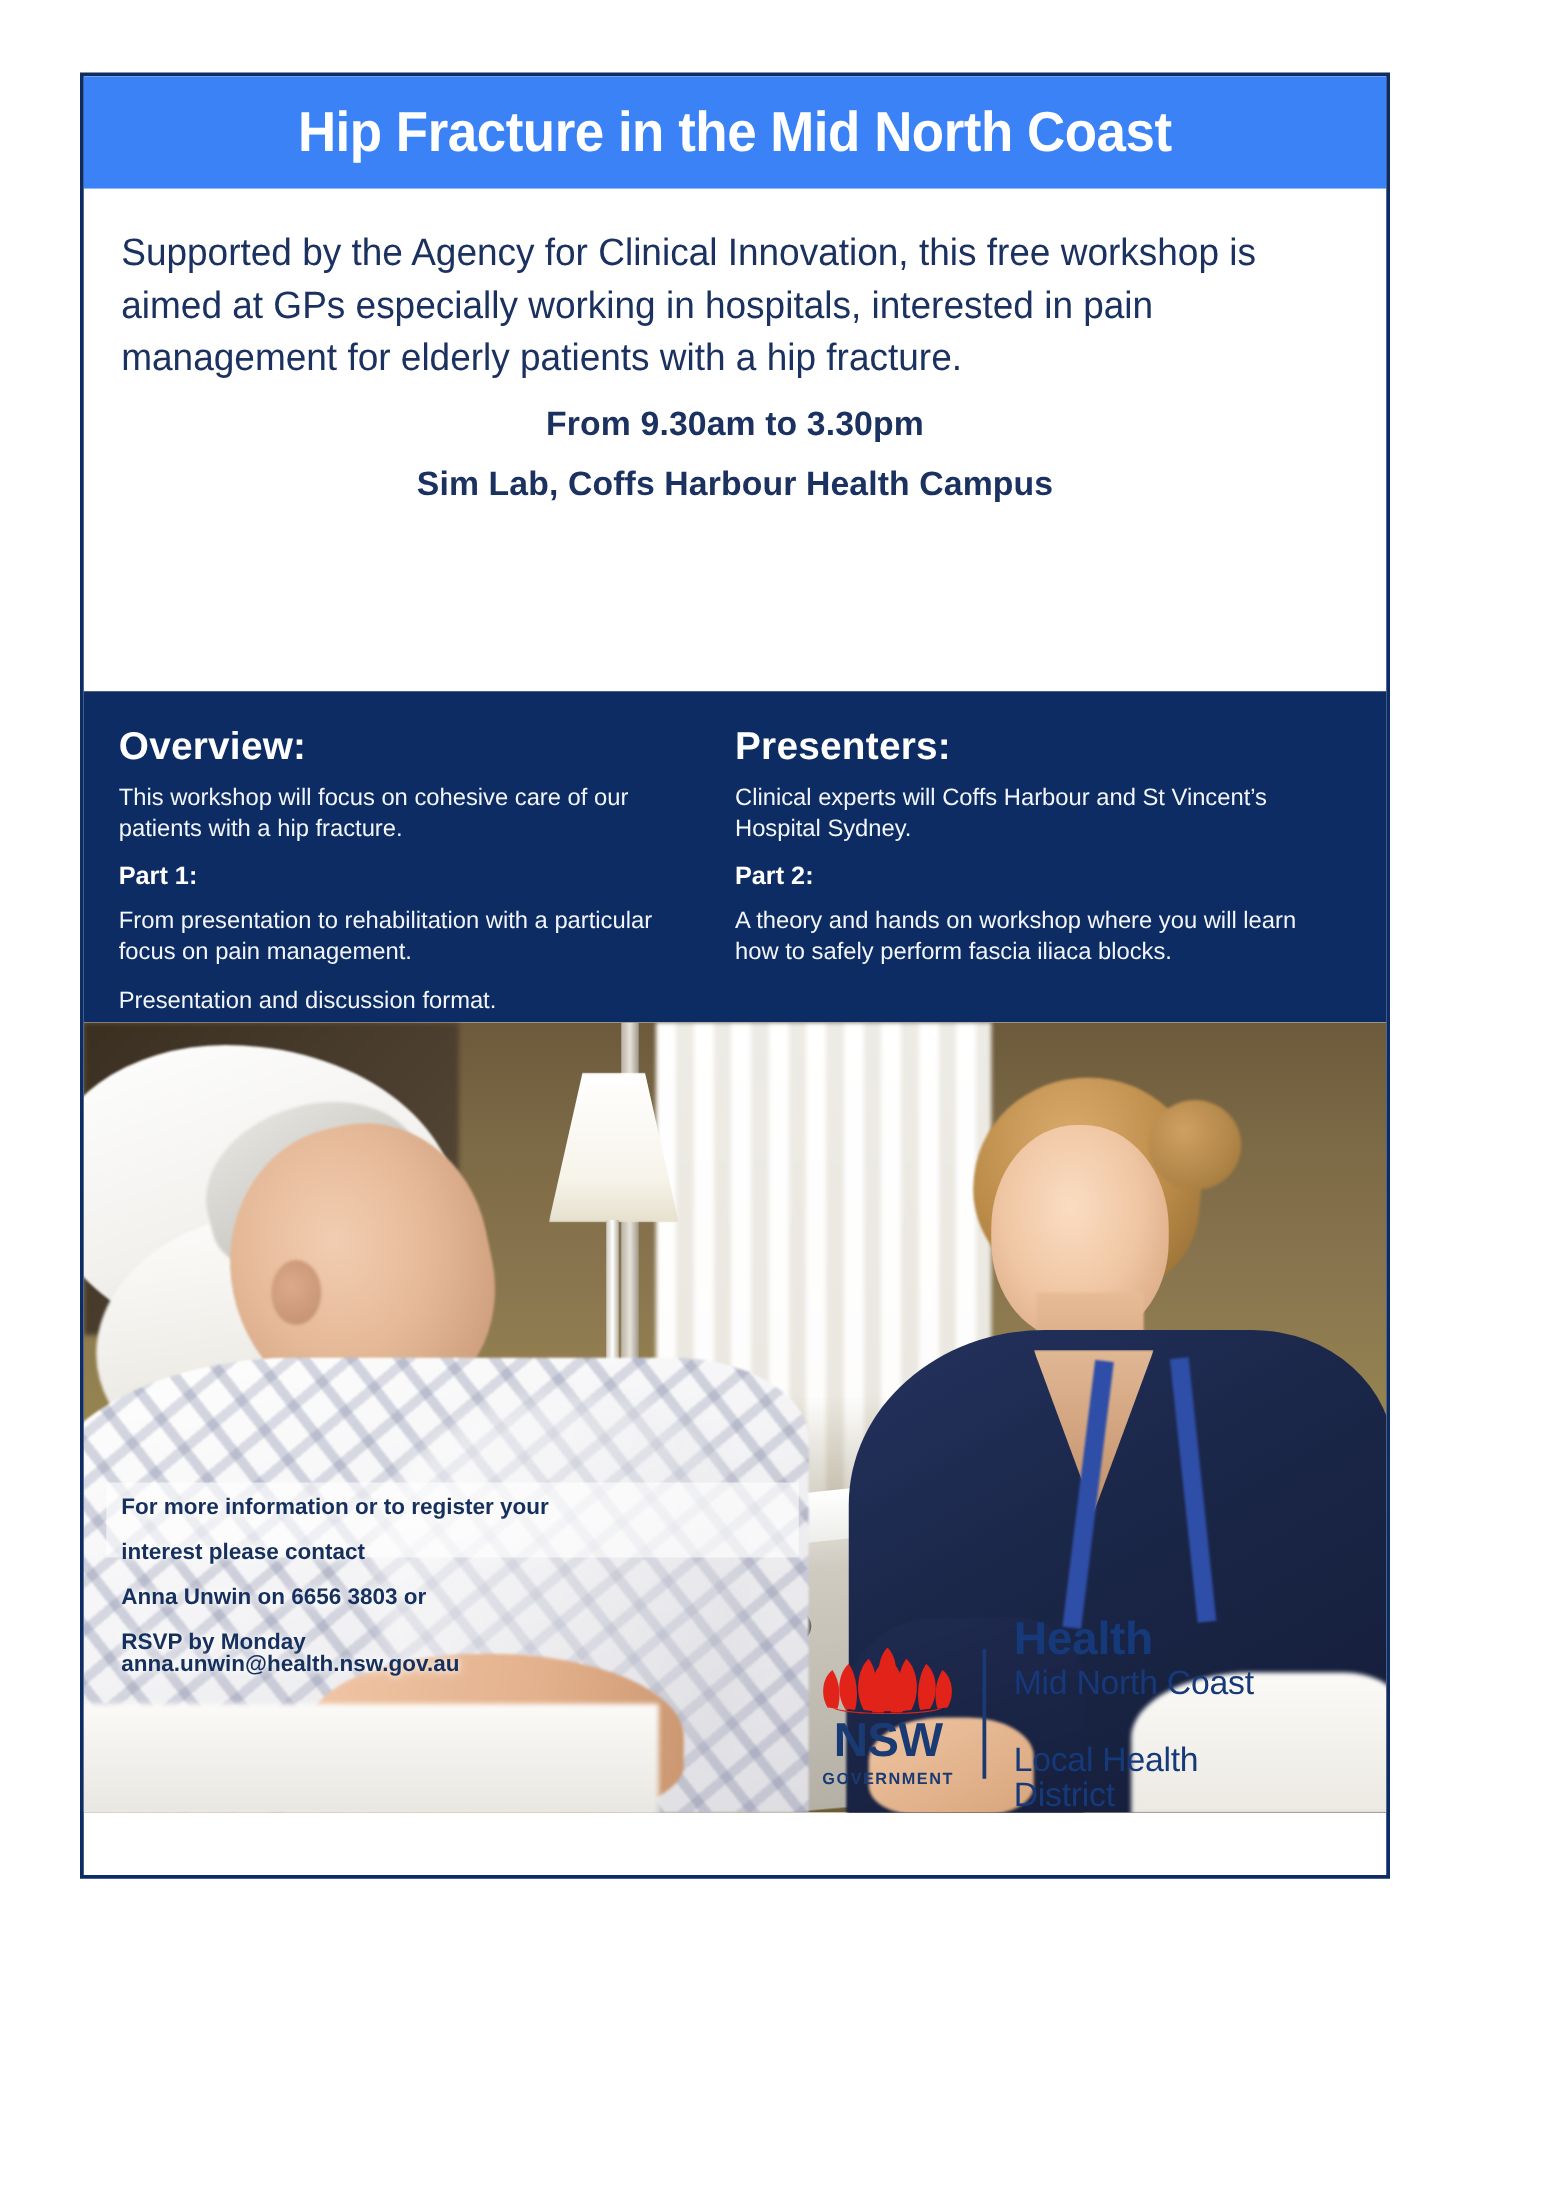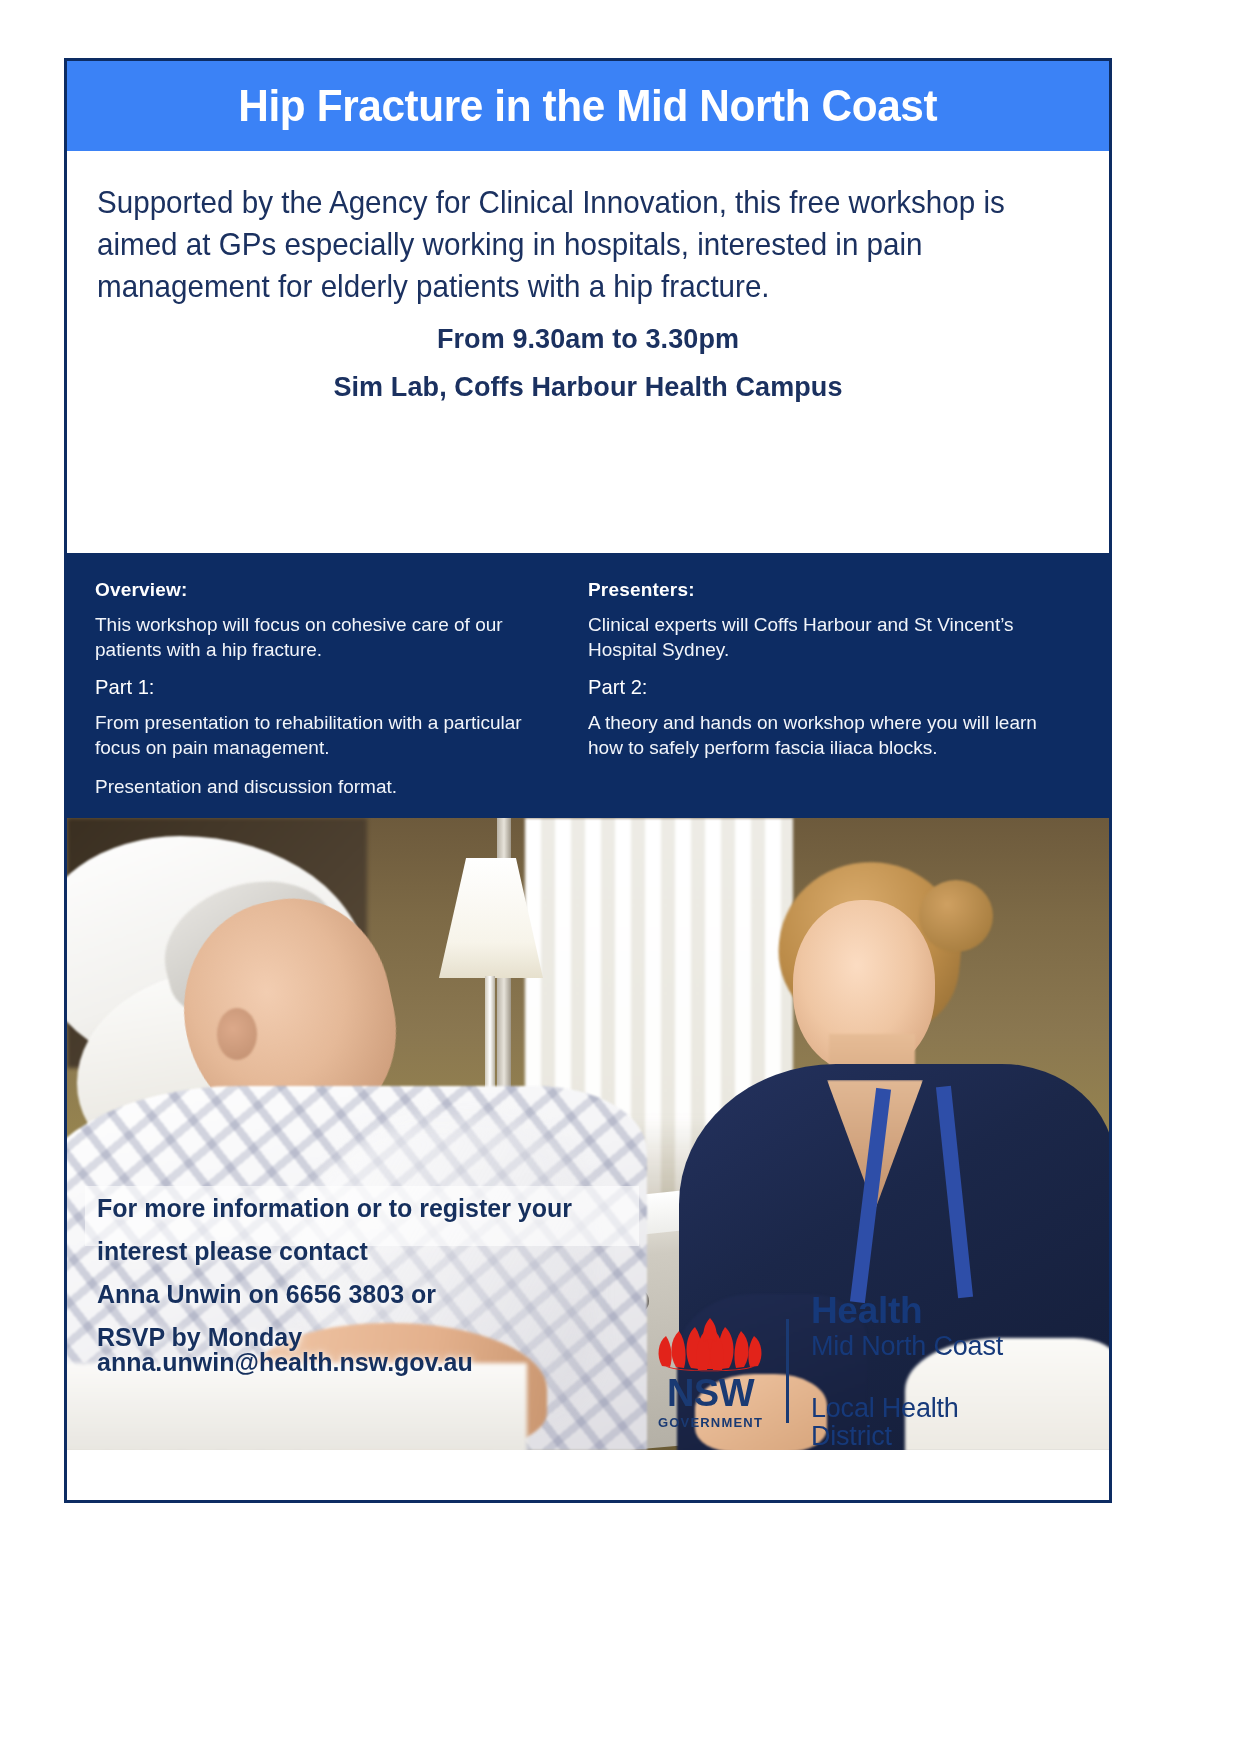--- a/index.html
+++ b/index.html
@@ -71,35 +71,35 @@
   #detail-panel {
     background: #0d2c63;
     height: 265px;
     padding: 26px 28px 0 28px;
     display: flex;
     gap: 0px;
   }
   .detail-col { width: 50%; padding-right: 18px; }
   .col-heading {
     color: #ffffff;
-    font-size: 19px;
+    font-size: 31px;
     font-weight: bold;
     margin-bottom: 12px;
     letter-spacing: 0.2px;
   }
   .col-body {
     color: #f2f5fa;
     font-size: 19px;
     line-height: 1.3;
     margin-bottom: 14px;
   }
   .col-part {
     color: #ffffff;
     font-size: 20.2px;
-    font-weight: normal;
+    font-weight: bold;
     margin-bottom: 12px;
   }
 
   
   #photo-area {
     position: relative;
     height: 632px;
     overflow: hidden;
     background: #c9bda4;
   }
@@ -312,21 +312,21 @@
     background: rgba(255,255,255,0.62);
   }
   #contact-block {
     position: absolute;
     left: 30px; top: 378px;
     width: 560px;
     z-index: 6;
   }
   .contact-line {
     color: #16305e;
-    font-size: 25px;
+    font-size: 18px;
     font-weight: bold;
     line-height: 1.0;
     margin-bottom: 18px;
     text-shadow: 0 0 5px rgba(255,255,255,0.85), 0 0 11px rgba(255,255,255,0.75);
   }
   #contact-line-5 { margin-bottom: 0; }
 
   
   #logo {
     position: absolute;

